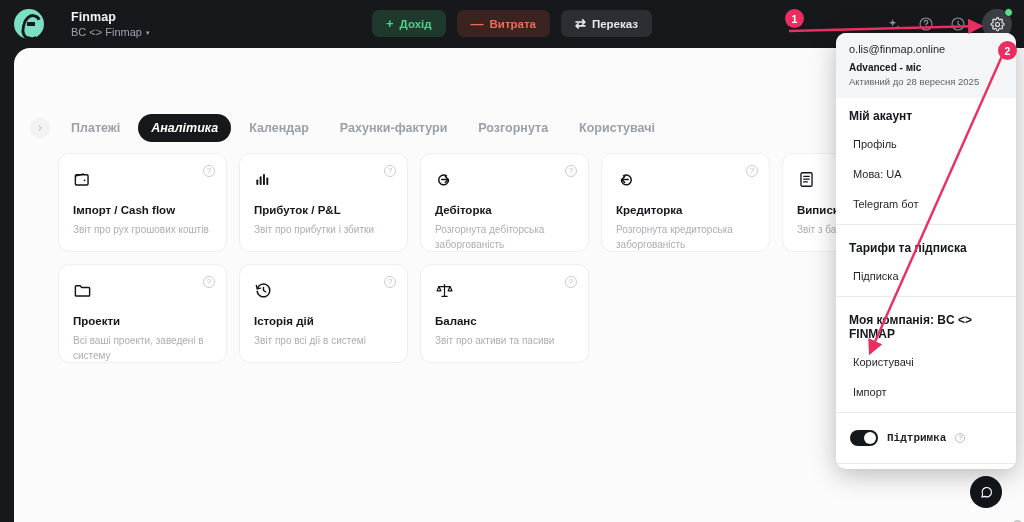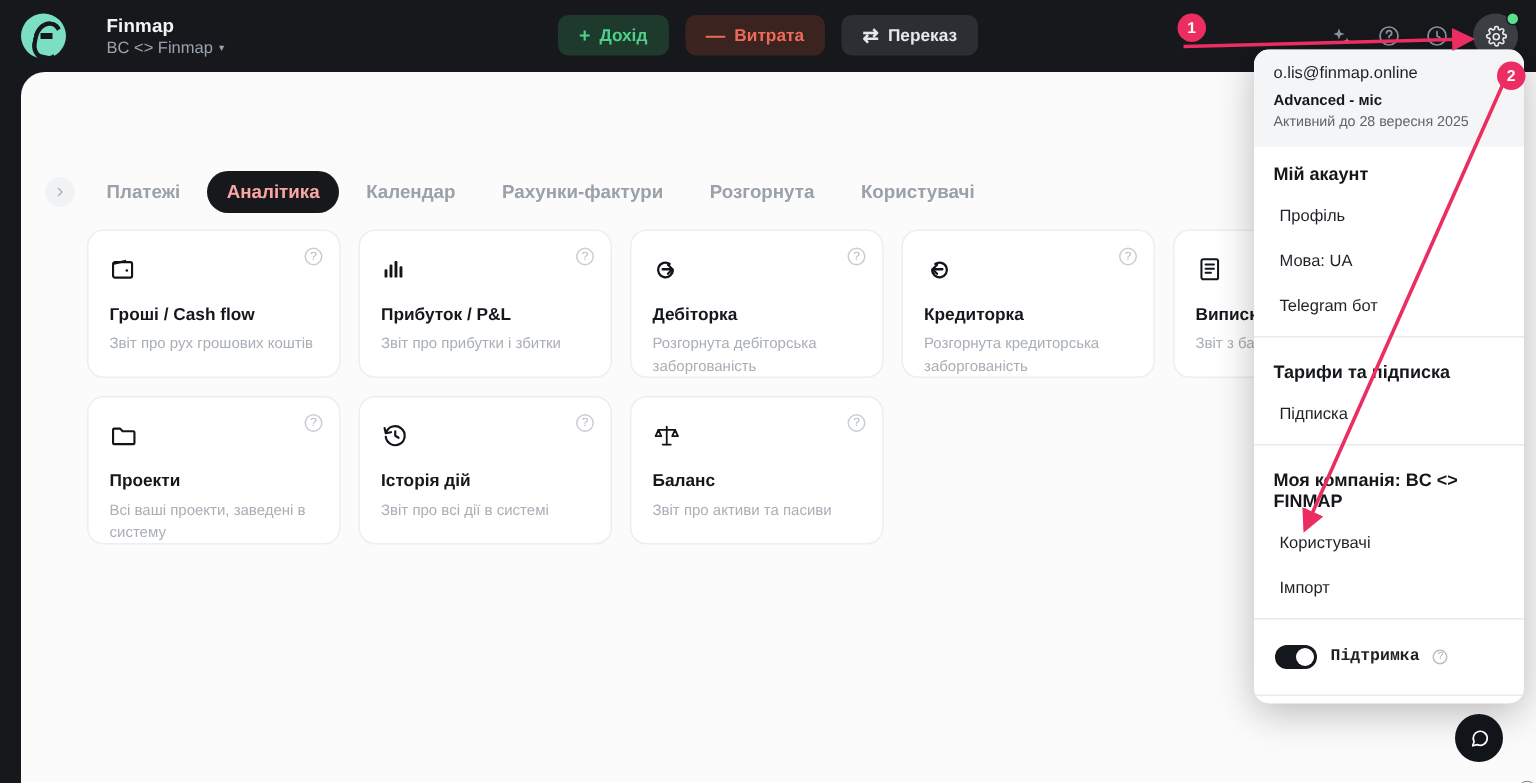--- a/index.html
+++ b/index.html
@@ -85,21 +85,21 @@
 
   
   .tabs {
     position: absolute; left: 44px; top: 66px;
     display: flex; align-items: center; gap: 5px; z-index: 3;
   }
   .tab {
     font-size: 12.5px; color: #9aa1a9; font-weight: bold;
     padding: 7px 13px; border-radius: 16px; cursor: pointer; white-space: nowrap;
   }
-  .tab.active { background: #16181c; color: #fca5a5; }
+  .tab.active { background: #16181c; color: #ffffff; font-style: italic; }
 
   
   .grid {
     position: absolute; left: 44px; top: 105px;
     display: flex; flex-wrap: wrap; gap: 12px; width: 940px;
   }
   .card {
     position: relative; width: 169px; height: 99px;
     background: #ffffff; border: 1px solid #edeef0; border-radius: 11px;
     padding: 14px 14px 0 14px; cursor: pointer;
@@ -256,21 +256,21 @@
 
       <div class="card">
         <div class="card-q">?</div>
         <div class="card-icon">
           <svg width="19" height="19" viewBox="0 0 24 24" fill="none" stroke="currentColor" stroke-width="1.8">
             <path d="M3 7.5A1.5 1.5 0 0 1 4.5 6h13A1.5 1.5 0 0 1 19 7.5v10A1.5 1.5 0 0 1 17.5 19h-13A1.5 1.5 0 0 1 3 17.5z"></path>
             <path d="M3 7.5l11-2.6"></path>
             <circle cx="14.6" cy="13" r="1.1" fill="currentColor" stroke="none"></circle>
           </svg>
         </div>
-        <div class="card-title">Гроші / Cash flow</div>
+        <div class="card-title">Імпорт / Cash flow</div>
         <div class="card-desc">Звіт про рух грошових коштів</div>
       </div>
 
       <div class="card">
         <div class="card-q">?</div>
         <div class="card-icon">
           <svg width="19" height="19" viewBox="0 0 24 24" fill="currentColor">
             <rect x="3" y="12" width="2.4" height="7" rx="1"></rect>
             <rect x="7.2" y="8" width="2.4" height="11" rx="1"></rect>
             <rect x="11.4" y="5" width="2.4" height="14" rx="1"></rect>

